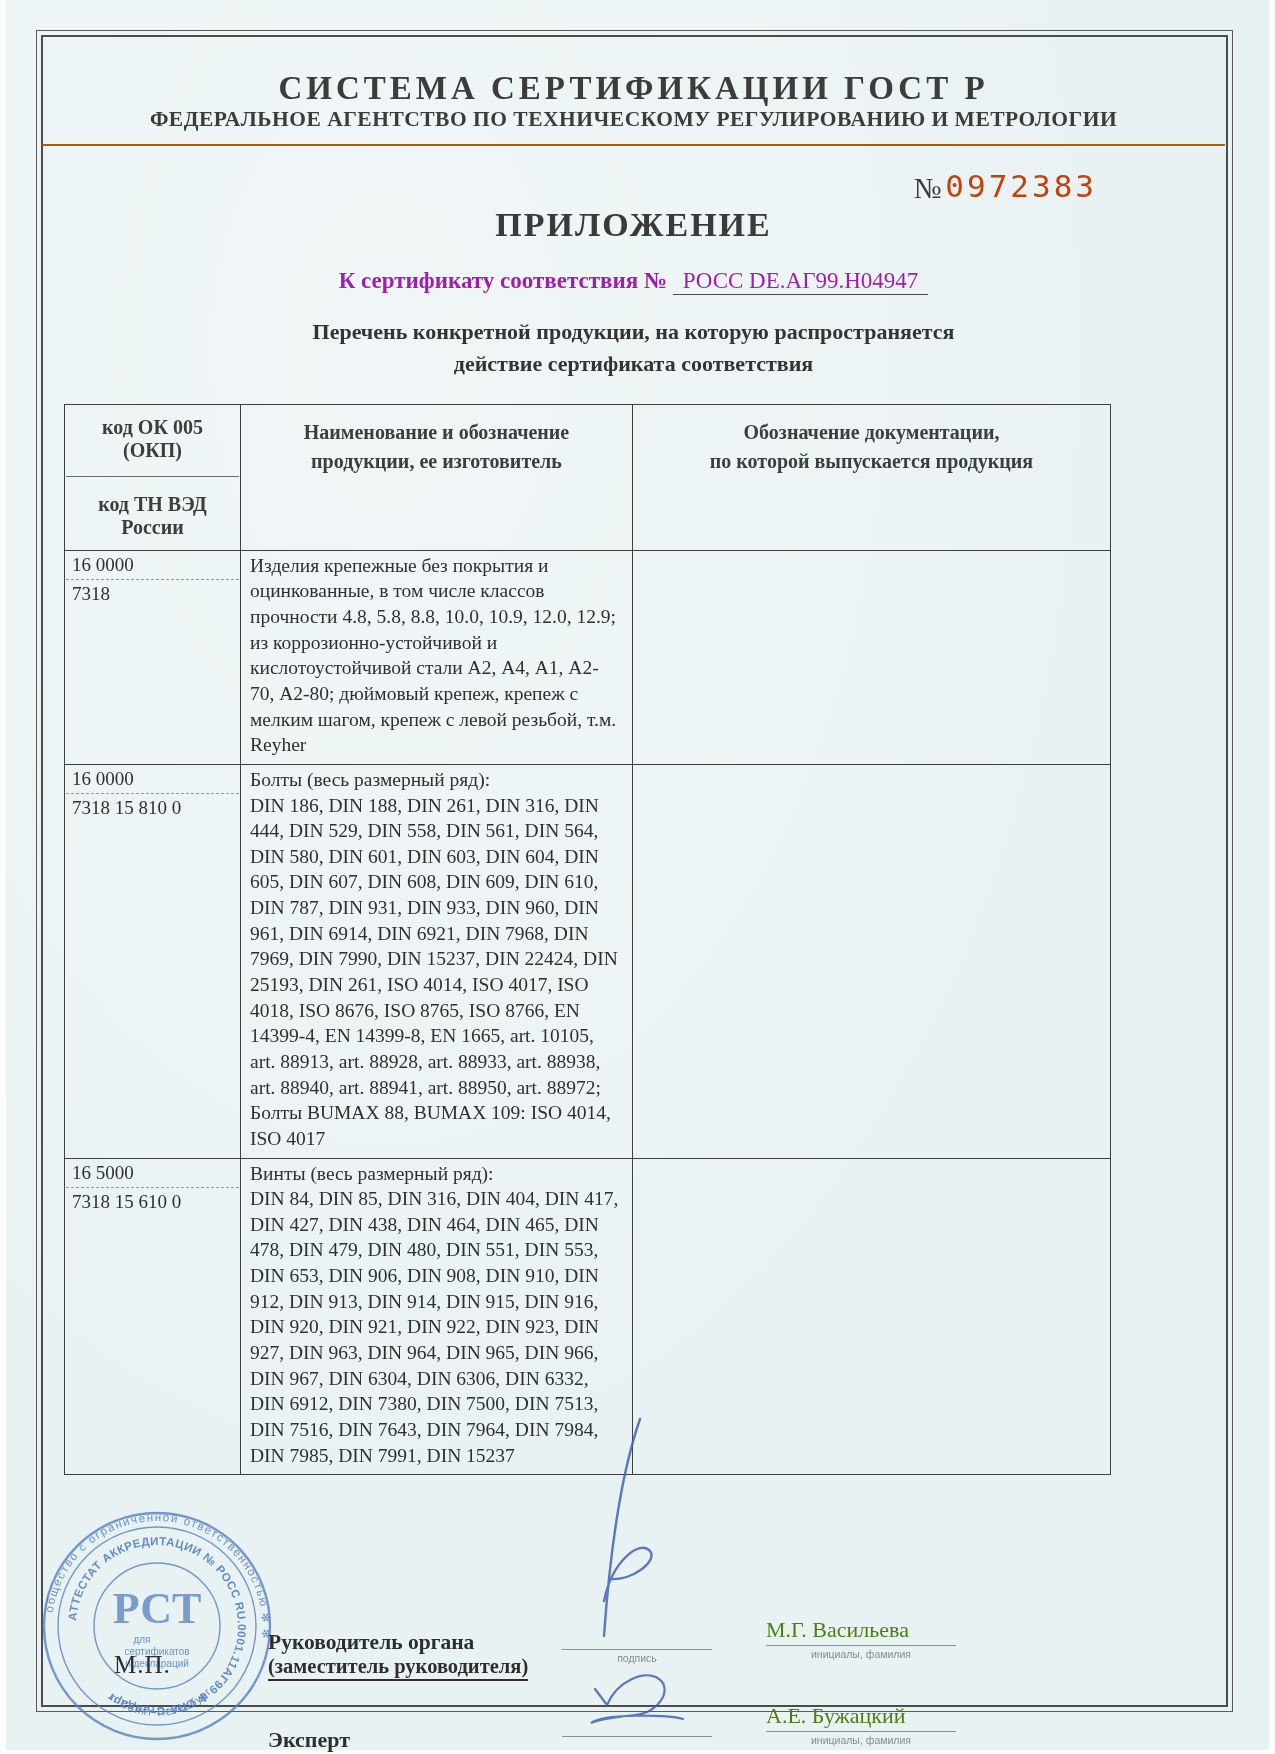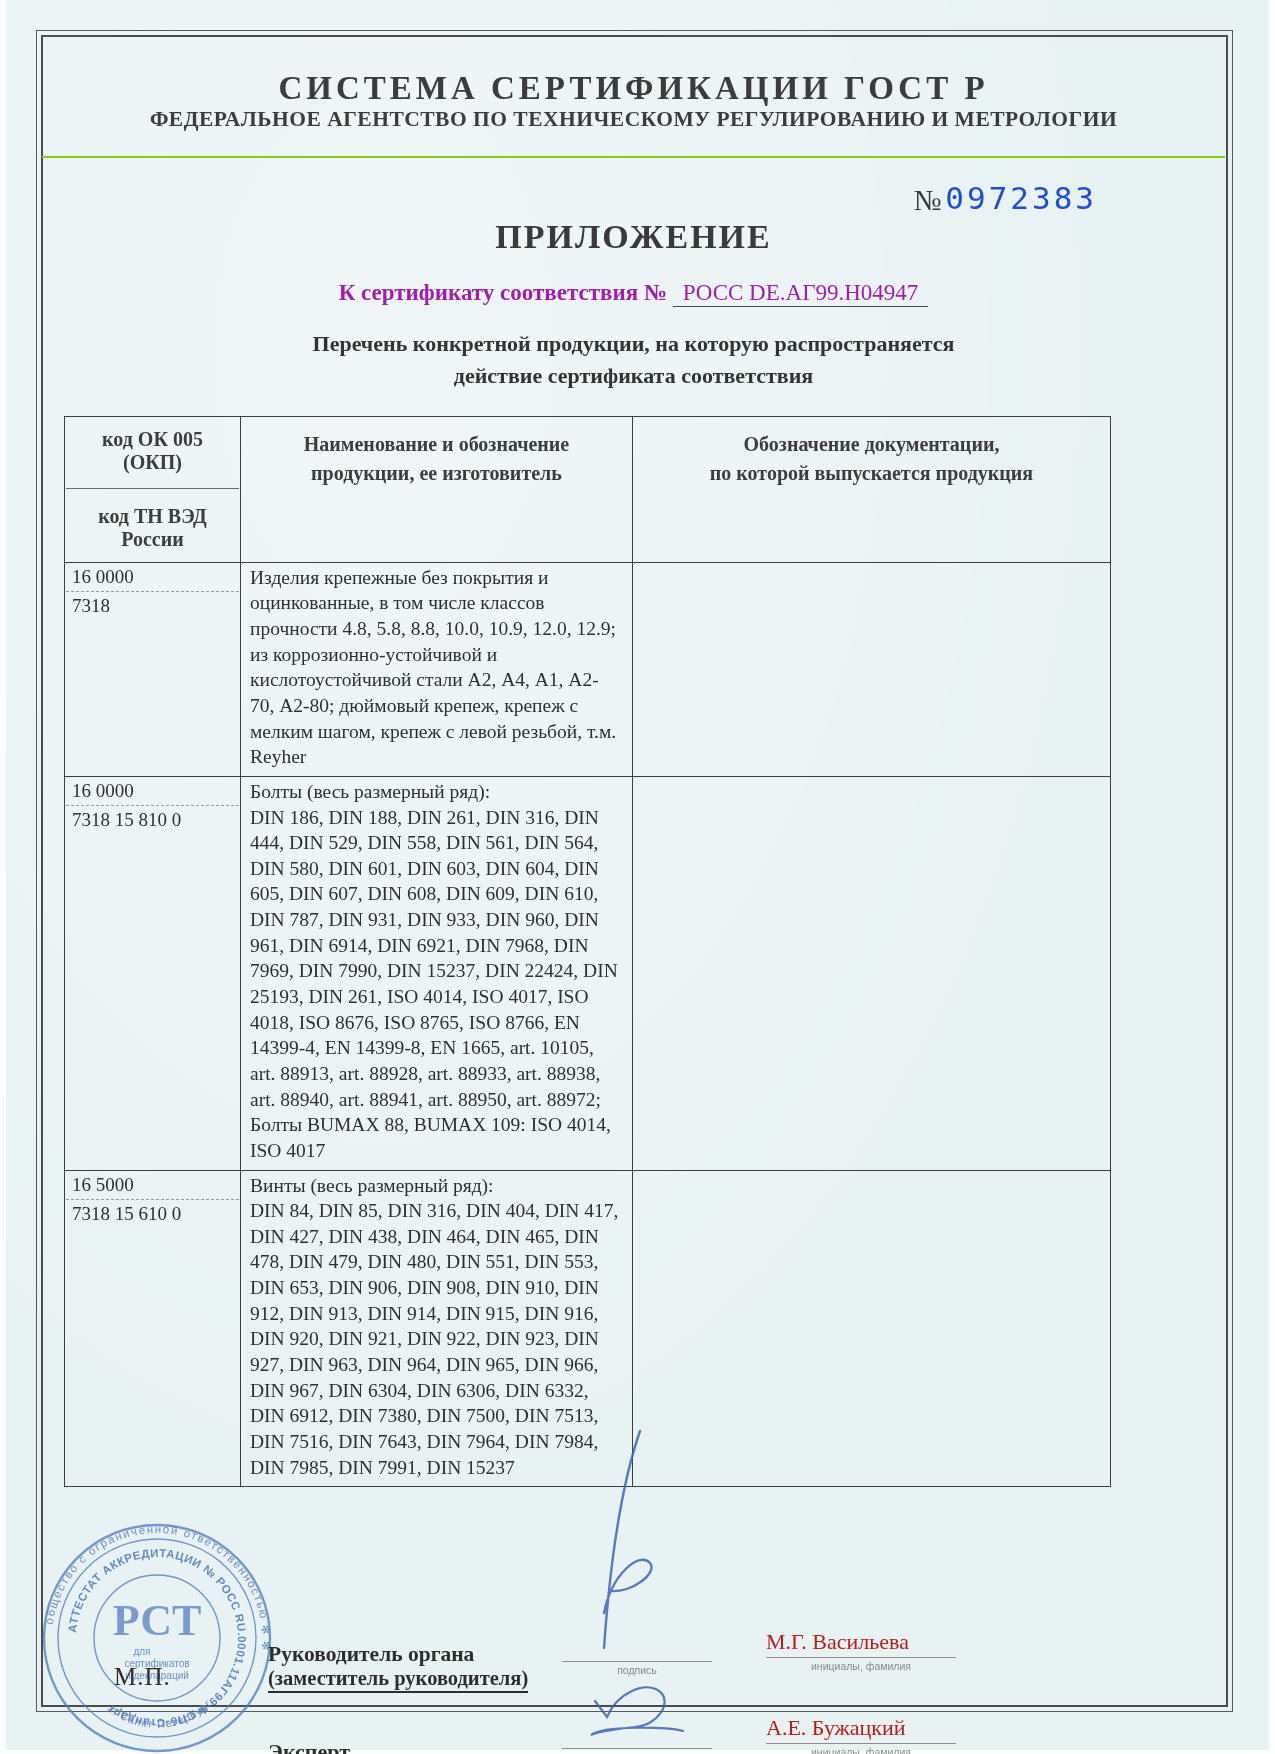--- a/index.html
+++ b/index.html
@@ -6,27 +6,27 @@
   body{width:1275px;height:1754px;background:#f7fafa;font-family:"Liberation Serif",serif;color:#2f2f2f;}
   .page{position:relative;width:1275px;height:1754px;overflow:hidden;background:#fbfdfd;}
   .sheet{position:absolute;left:6px;top:0;width:1263px;height:1750px;background:#e9f2f3;}
   .sheet:after{content:"";position:absolute;inset:0;background:
     radial-gradient(ellipse at 30% 20%, rgba(255,255,255,.35), rgba(255,255,255,0) 60%);pointer-events:none;}
   .frame{position:absolute;left:36px;top:30px;width:1195px;height:1680px;border:1px solid #5a5a5a;}
   .frame-inner{position:absolute;inset:4px;border:2px solid #4c4c4c;}
   .content{position:absolute;left:42px;top:36px;width:1183px;height:1668px;}
 
   .hdr{ text-align:center; }
-  .hdr-band{border-bottom:2px solid #84cc16;padding-top:34px;padding-bottom:24px;}
+  .hdr-band{border-bottom:2px solid #a16207;padding-top:34px;padding-bottom:12px;}
   .sys-title{font-size:33px;font-weight:bold;letter-spacing:4px;color:#3c3c3c;}
   .agency{font-size:21.5px;font-weight:bold;letter-spacing:.5px;color:#3c3c3c;}
 
   .num-row{margin-top:22px;text-align:right;padding-right:128px;height:38px;}
   .num-sign{font-size:29px;color:#3a3a3a;}
-  .num-value{font-family:"DejaVu Sans Mono",monospace;font-size:31px;color:#1d4ed8;letter-spacing:3px;vertical-align:1px;}
+  .num-value{font-family:"DejaVu Sans Mono",monospace;font-size:31px;color:#c2410c;letter-spacing:3px;vertical-align:1px;}
 
   .doc-title{text-align:center;font-size:34px;font-weight:bold;letter-spacing:2px;color:#3a3a3a;margin-top:0px;}
   .cert-line{text-align:center;margin-top:24px;font-size:23px;color:#a21caf;}
   .cert-label{font-weight:bold;}
   .cert-number{border-bottom:1.5px solid #4a4a4a;padding:0 10px 1px 10px;}
   .subtitle{text-align:center;font-size:22px;font-weight:bold;color:#333;margin-top:22px;white-space:pre-line;line-height:1.45;}
 
   table.main{border-collapse:collapse;margin:24px 0 0 22px;table-layout:fixed;width:1046px;}
   table.main td,table.main th{border:1.6px solid #3f3f3f;vertical-align:top;}
   th.h1,th.h2,th.h3{font-size:20px;font-weight:bold;color:#3d3d3d;text-align:center;vertical-align:middle;}
@@ -43,21 +43,21 @@
   .stamp-wrap{position:absolute;left:-4px;top:18px;width:238px;height:238px;}
   .mp-label{position:absolute;left:76px;top:144px;font-size:25px;color:#2d2d2d;letter-spacing:1px;}
   .role-1{position:absolute;left:226px;top:142px;font-size:21.5px;font-weight:bold;color:#2e2e2e;line-height:1.1;}
   .role-1 .sub{display:block;border-bottom:2px solid #2e2e2e;padding-bottom:2px;font-size:20.5px;}
   .role-2{position:absolute;left:226px;top:238px;font-size:22px;font-weight:bold;color:#2e2e2e;}
   .sigline{position:absolute;border-bottom:1.5px solid #8f8f8f;width:150px;}
   .sigline .cap{position:absolute;top:3px;width:100%;text-align:center;font-family:"Liberation Sans",sans-serif;font-size:10.5px;color:#8a8a8a;}
   .sl-1{left:520px;top:160px;}
   .sl-2{left:520px;top:247px;}
   .nameline{position:absolute;width:190px;}
-  .nameline .nm{font-size:22px;color:#b91c1c;white-space:nowrap;}
+  .nameline .nm{font-size:22px;color:#4d7c0f;white-space:nowrap;}
   .nameline .bar{border-bottom:1.5px solid #8f8f8f;margin-top:2px;}
   .nameline .cap{text-align:center;font-family:"Liberation Sans",sans-serif;font-size:10.5px;color:#8a8a8a;margin-top:2px;}
   .nl-1{left:724px;top:128px;}
   .nl-2{left:724px;top:214px;}
   .autograph{position:absolute;pointer-events:none;}
   .ag-1{left:520px;top:-78px;}
   .ag-2{left:505px;top:172px;}
 
   .footer{position:absolute;left:0;top:1718px;width:1275px;text-align:center;
     font-family:"Liberation Sans",sans-serif;font-size:10.5px;color:#8d8d8d;letter-spacing:.3px;}

